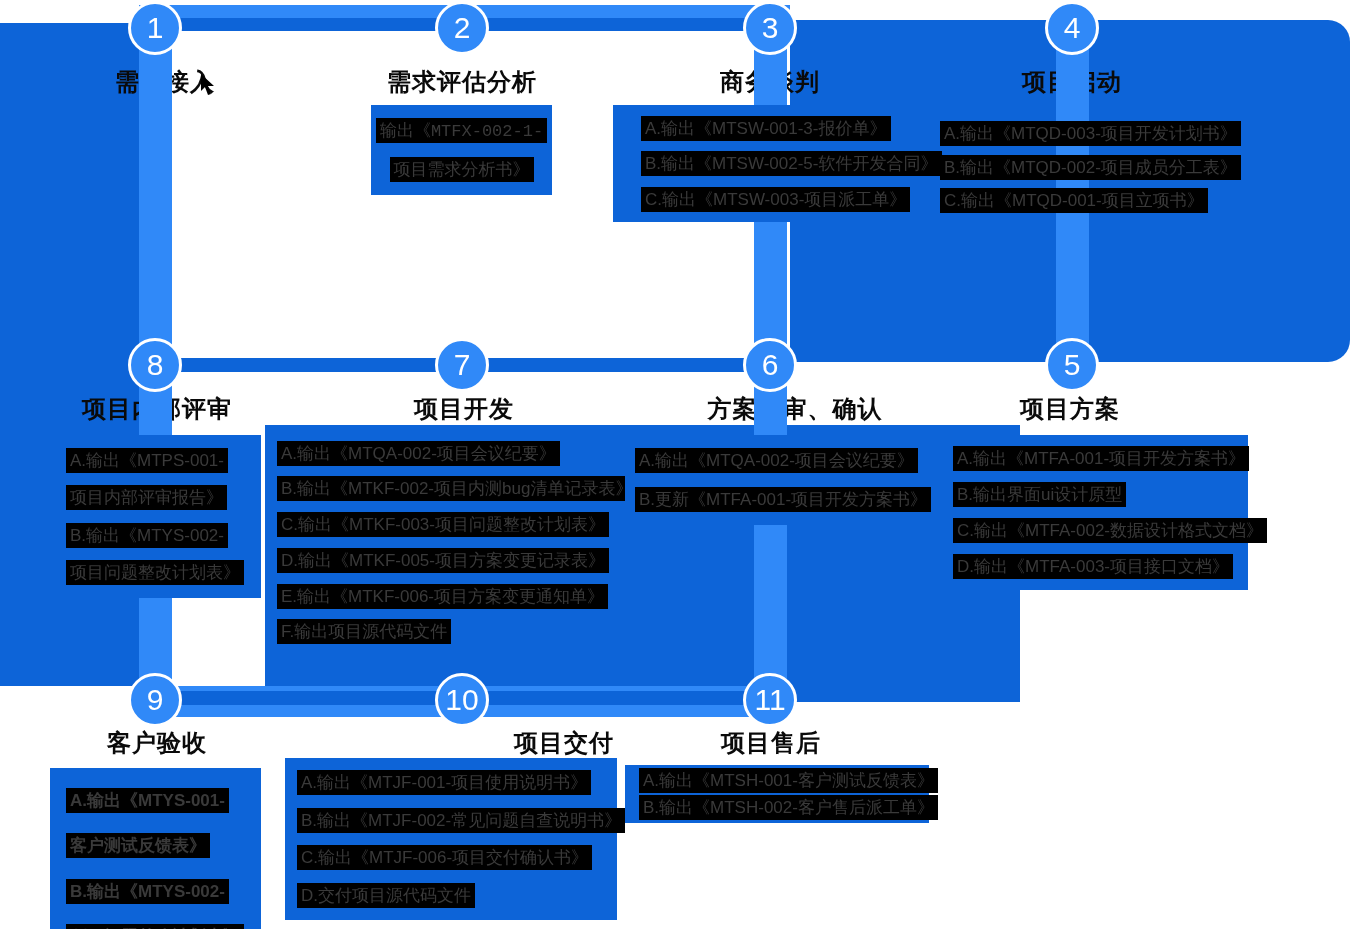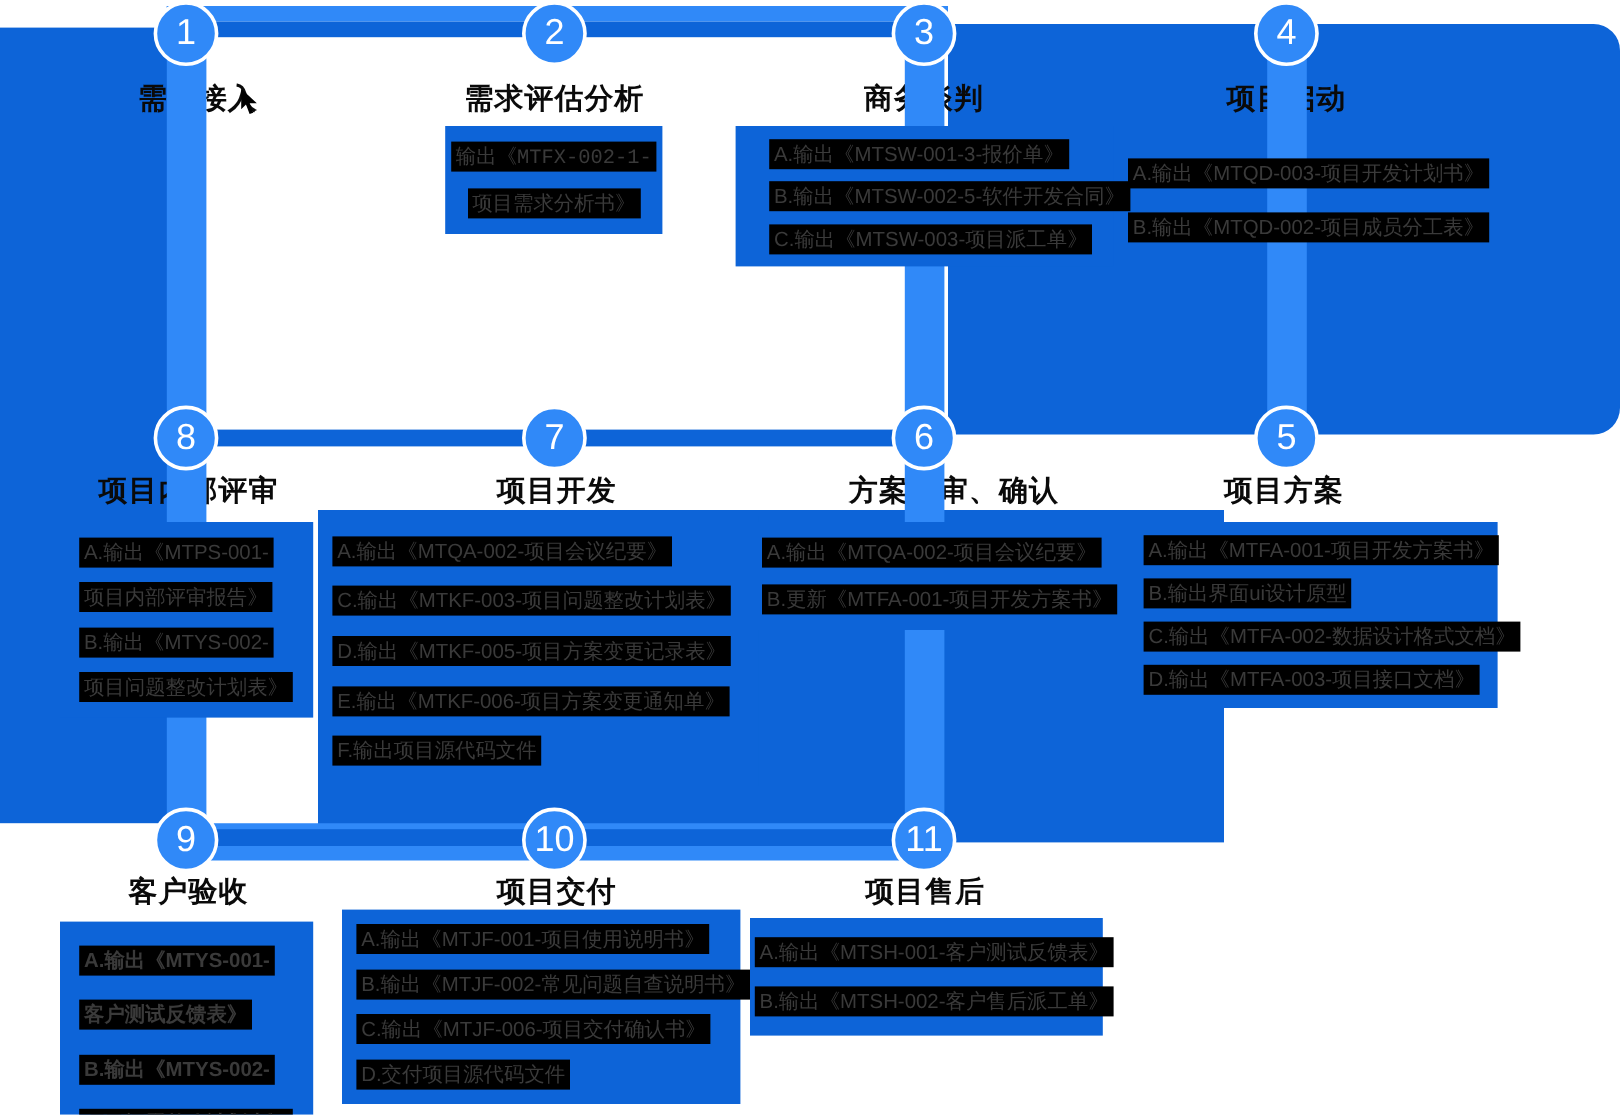--- a/index.html
+++ b/index.html
@@ -48,48 +48,50 @@
 
   <div class="stage-title" style="left:15px;top:66px;">需求接入</div>
   <div class="stage-title" style="left:312px;top:66px;">需求评估分析</div>
   <div class="stage-title" style="left:620px;top:66px;">商务谈判</div>
   <div class="stage-title" style="left:922px;top:66px;">项目启动</div>
   <div class="stage-title" style="left:7px;top:393px;">项目内部评审</div>
   <div class="stage-title" style="left:314px;top:393px;">项目开发</div>
   <div class="stage-title" style="left:645px;top:393px;">方案评审、确认</div>
   <div class="stage-title" style="left:920px;top:393px;">项目方案</div>
   <div class="stage-title" style="left:7px;top:727px;">客户验收</div>
-  <div class="stage-title" style="left:314px;top:727px;">项目交付</div>
+  <div class="stage-title" style="left:314px;top:727px;text-align:right;">项目交付</div>
   <div class="stage-title" style="left:621px;top:727px;">项目售后</div>
 
   <div class="box center-lines" style="left:371px;top:105px;width:181px;height:90px;">
     <div class="line">输出《MTFX-002-1-</div>
     <div class="line">项目需求分析书》</div>
   </div>
 
   <div class="box" style="left:613px;top:105px;width:287px;height:117px;padding-left:28px;">
     <div class="line">A.输出《MTSW-001-3-报价单》</div>
     <div class="line">B.输出《MTSW-002-5-软件开发合同》</div>
     <div class="line">C.输出《MTSW-003-项目派工单》</div>
   </div>
 
   <div class="box" style="left:940px;top:112px;width:290px;height:110px;background:transparent;">
     <div class="line">A.输出《MTQD-003-项目开发计划书》</div>
     <div class="line">B.输出《MTQD-002-项目成员分工表》</div>
+    <div class="line">C.输出《MTQD-001-项目立项书》</div>
   </div>
 
   <div class="box" style="left:50px;top:435px;width:195px;height:163px;padding-left:16px;">
     <div class="line">A.输出《MTPS-001-</div>
     <div class="line">项目内部评审报告》</div>
     <div class="line">B.输出《MTYS-002-</div>
     <div class="line">项目问题整改计划表》</div>
   </div>
 
   <div class="box" style="left:265px;top:430px;width:355px;height:225px;padding-left:12px;">
     <div class="line">A.输出《MTQA-002-项目会议纪要》</div>
+    <div class="line">B.输出《MTKF-002-项目内测bug清单记录表》</div>
     <div class="line">C.输出《MTKF-003-项目问题整改计划表》</div>
     <div class="line">D.输出《MTKF-005-项目方案变更记录表》</div>
     <div class="line">E.输出《MTKF-006-项目方案变更通知单》</div>
     <div class="line">F.输出项目源代码文件</div>
   </div>
 
   <div class="box" style="left:625px;top:435px;width:275px;height:90px;padding-left:10px;">
     <div class="line">A.输出《MTQA-002-项目会议纪要》</div>
     <div class="line">B.更新《MTFA-001-项目开发方案书》</div>
   </div>
@@ -108,21 +110,21 @@
     <div class="line">项目问题整改计划表》</div>
   </div>
 
   <div class="box" style="left:285px;top:758px;width:320px;height:162px;padding-left:12px;">
     <div class="line">A.输出《MTJF-001-项目使用说明书》</div>
     <div class="line">B.输出《MTJF-002-常见问题自查说明书》</div>
     <div class="line">C.输出《MTJF-006-项目交付确认书》</div>
     <div class="line">D.交付项目源代码文件</div>
   </div>
 
-  <div class="box" style="left:625px;top:765px;width:290px;height:98px;padding-left:4px;">
+  <div class="box" style="left:625px;top:765px;width:290px;height:58px;padding-left:14px;">
     <div class="line">A.输出《MTSH-001-客户测试反馈表》</div>
     <div class="line">B.输出《MTSH-002-客户售后派工单》</div>
   </div>
 
   <div class="circle" style="left:128px;top:1px;">1</div>
   <div class="circle" style="left:435px;top:1px;">2</div>
   <div class="circle" style="left:743px;top:1px;">3</div>
   <div class="circle" style="left:1045px;top:1px;">4</div>
   <div class="circle" style="left:128px;top:338px;">8</div>
   <div class="circle" style="left:435px;top:338px;">7</div>

